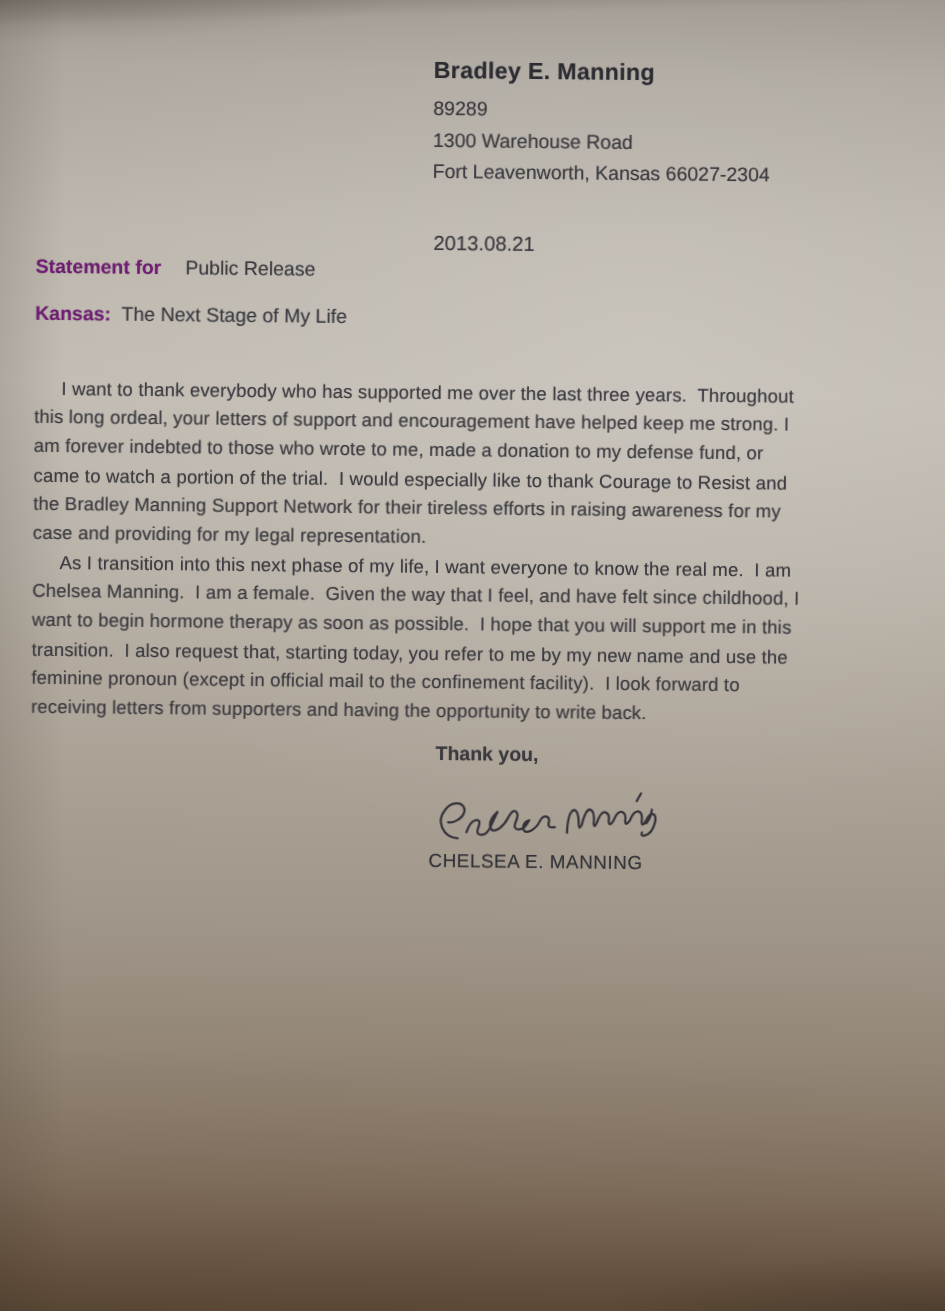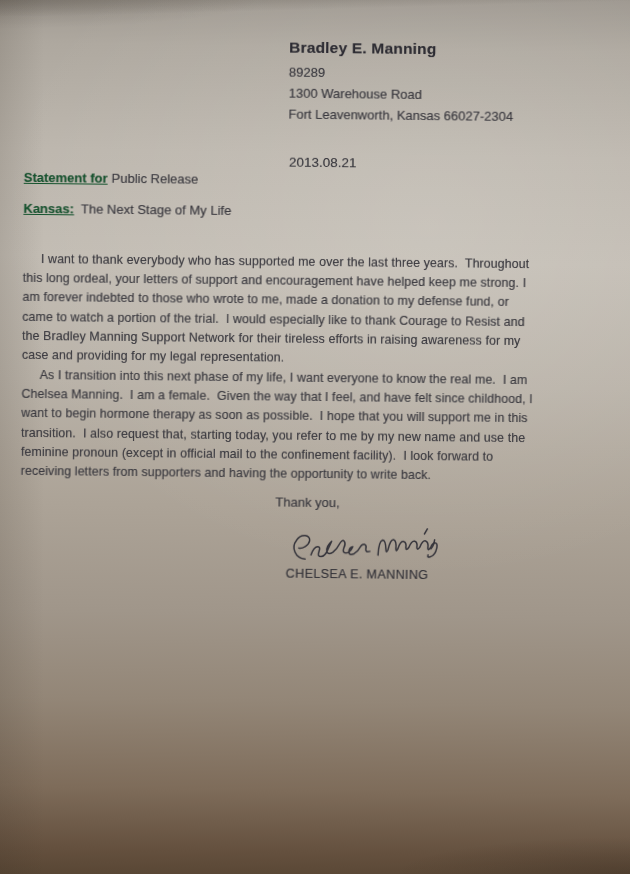--- a/index.html
+++ b/index.html
@@ -47,31 +47,31 @@
   }
 
   .sender { position: absolute; left: 289px; top: 36px; }
   .sender-name { font-weight: bold; font-size: 15.5px; color: #2c2b32; margin-bottom: 5px; letter-spacing: 0.2px; }
   .sender-line { font-size: 13px; line-height: 21px; }
 
   .date-line { position: absolute; left: 290px; top: 128px; font-size: 13.5px; margin-top: 24px; }
 
   .statement-line { position: absolute; left: 25px; top: 170px; font-size: 13px; }
   .subject-line   { position: absolute; left: 25px; top: 201px; font-size: 13px; }
-  .lbl { font-weight: bold; color: #14532d; text-decoration: underline; }
-  .statement-line .val, .subject-line .val { margin-left: 4px; }
+  .lbl { font-weight: bold; color: #701a75; }
+  .statement-line .val, .subject-line .val { margin-left: 16px; }
   .subject-line .val { margin-left: 7px; }
 
   .para { position: absolute; left: 25px; font-size: 12.4px; line-height: 19.2px; letter-spacing: 0.1px; }
   .para-1 { top: 250px; }
   .para-2 { top: 366px; }
   .tline { white-space: pre; }
   .para .tline:first-child { text-indent: 18px; }
 
-  .closing-line { position: absolute; left: 280px; top: 492px; font-size: 13px; }
+  .closing-line { position: absolute; left: 295px; top: 492px; font-size: 13px; font-weight: bold; }
 
   .signature-wrap { position: absolute; left: 293px; top: 523px; transform: rotate(-2deg); }
 
   .typed-name { position: absolute; left: 291px; top: 564px; font-size: 12.6px; letter-spacing: 0.35px; color: #333238; }
 </style>
 </head>
 <body>
 
 <div class="photo"></div>
 

